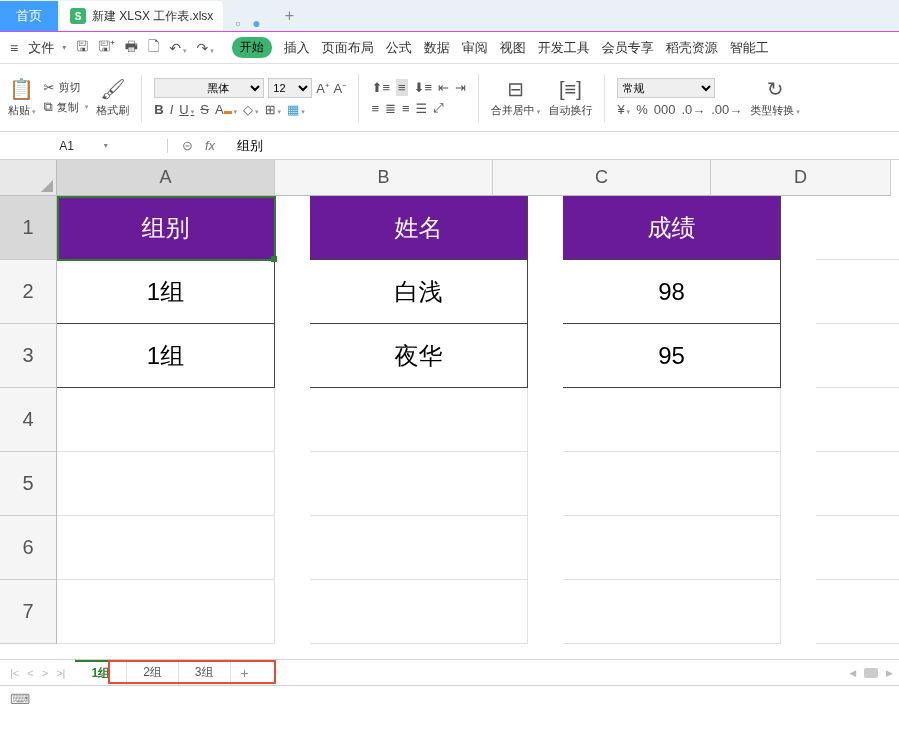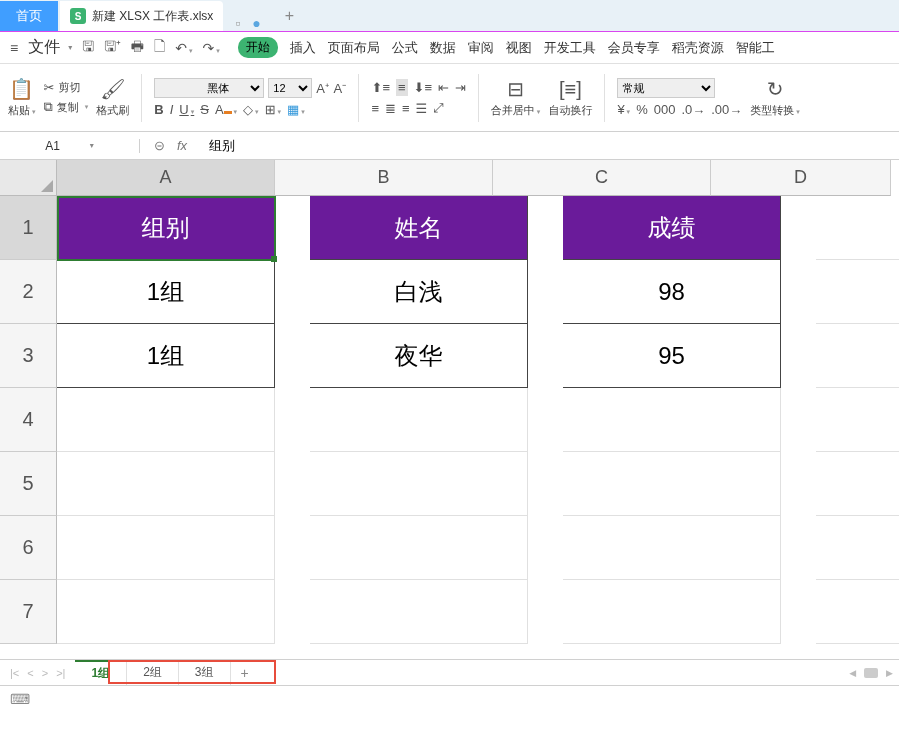--- a/index.html
+++ b/index.html
@@ -9,42 +9,42 @@
 .top-tabs { height: 32px; background: #e8f1f7; display: flex; align-items: flex-end; border-bottom: 1px solid #d946ef; }
 .top-tabs .home-tab { background: #409eff; color: #fff; padding: 6px 16px; font-size: 13px; height: 30px; display: flex; align-items: center; }
 .top-tabs .file-tab { background: #fff; padding: 6px 10px; height: 30px; display: flex; align-items: center; gap: 6px; border-top-right-radius: 4px; margin-left: 2px; }
 .top-tabs .file-tab .s-icon { width: 16px; height: 16px; background: #3cb371; border-radius: 3px; color: #fff; font-size: 10px; display: flex; align-items: center; justify-content: center; font-weight: bold; }
 .top-tabs .tab-actions { display:flex; align-items:center; gap:12px; padding:0 12px; color:#999; font-size:14px; }
 .top-tabs .plus { padding: 6px 12px; color: #888; font-size: 16px; }
 
 
 .menu-bar { height: 32px; display: flex; align-items: center; gap: 10px; padding: 0 10px; border-bottom: 1px solid #e0e0e0; }
 .menu-bar .hamburger { font-size: 14px; color: #555; }
-.menu-bar .file-lbl { font-size: 16px; margin-right: 4px; }
+.menu-bar .file-lbl { font-size: 13px; margin-right: 4px; }
 .menu-bar .dd { font-size: 8px; color: #888; margin-left: -6px; }
 .menu-bar .qat { display: flex; gap: 10px; align-items: center; color: #555; font-size: 14px; }
 .menu-bar .qat span { cursor: default; }
 .menu-bar .tabs { display: flex; gap: 12px; align-items: center; margin-left: 8px; font-size: 13px; }
 .menu-bar .tabs .active { background: #3cb371; color: #000000; padding: 2px 8px; border-radius: 10px; font-size: 12px; }
 
 
 .ribbon { height: 68px; display: flex; align-items: center; padding: 4px 8px; border-bottom: 1px solid #d0d0d0; gap: 8px; overflow:hidden; white-space:nowrap; }
 .ribbon .group { display: flex; flex-direction: column; align-items: center; gap: 2px; font-size: 11px; color: #444; }
 .ribbon .group .big-icon { font-size: 20px; color: #555; }
 .ribbon .sep { width: 1px; height: 48px; background: #e0e0e0; margin: 0 4px; }
 .ribbon .col { display: flex; flex-direction: column; gap: 4px; font-size: 11px; color: #444; }
 .ribbon .col .row { display: flex; align-items: center; gap: 4px; }
 .ribbon select { border: 1px solid #ccc; font-size: 11px; height: 20px; }
 .ribbon .btn-row { display: flex; gap: 6px; align-items: center; }
 .ribbon .ico { font-size: 13px; color: #555; }
 .ribbon .blue { color: #3498db; }
 
 
 .formula-bar { height: 28px; display: flex; align-items: center; border-bottom: 1px solid #d0d0d0; }
-.formula-bar .name-box { width: 140px; border-right: 1px solid #d0d0d0; display:flex; align-items:center; justify-content:center; gap:30px; font-size:12px; }
+.formula-bar .name-box { width: 168px; border-right: 1px solid #d0d0d0; display:flex; align-items:center; justify-content:center; gap:30px; font-size:12px; }
 .formula-bar .name-box .dd2 { font-size:8px; color:#888; }
 .formula-bar .fx-area { display:flex; align-items:center; gap:12px; padding:0 14px; color:#777; font-size:13px; }
 .formula-bar .fx-area .fx { font-style: italic; }
 .formula-bar input { border:none; outline:none; font-size:13px; padding:0 8px; flex:1; }
 
 
 .grid-area { position: relative; height: 500px; overflow: hidden; border-bottom:1px solid #d0d0d0; }
 .corner { position:absolute; left:0; top:0; width:57px; height:36px; background:#e8e8e8; border-right:1px solid #bbb; border-bottom:1px solid #bbb; }
 .corner::after { content:''; position:absolute; right:3px; bottom:3px; width:0; height:0; border-left:12px solid transparent; border-bottom:12px solid #aaa; }
 .col-headers { position:absolute; left:57px; top:0; height:36px; display:flex; }

